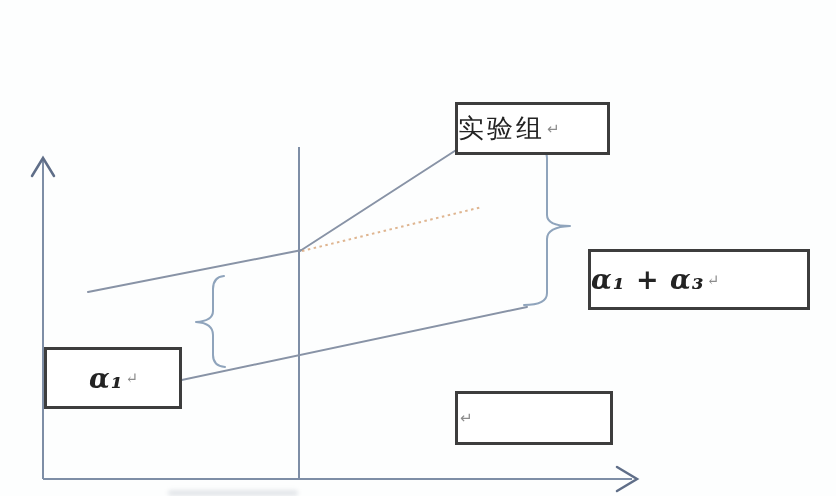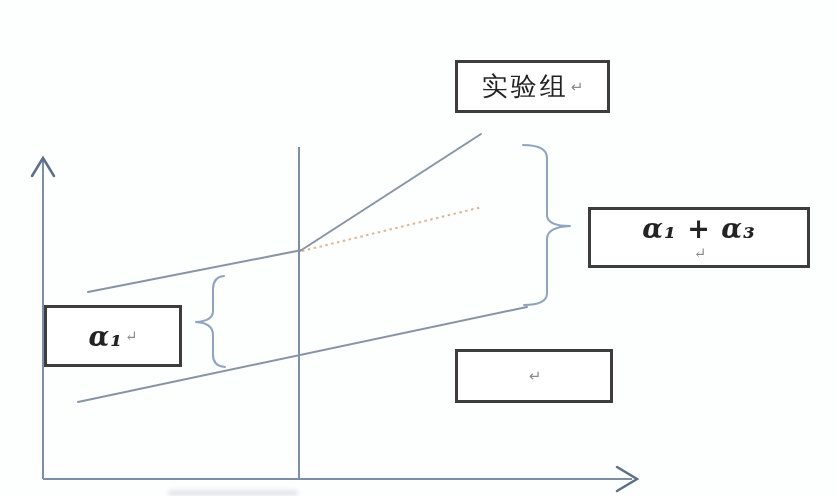--- a/index.html
+++ b/index.html
@@ -10,22 +10,22 @@
   }
   svg.diagram-lines{position:absolute;left:0;top:0;width:836px;height:496px;}
   .axis-line{stroke:var(--axis,#7e8ea6);stroke-width:2;fill:none;}
   .arrowhead{stroke:var(--arrowhead,#5f6e88);stroke-width:2.5;fill:none;stroke-linecap:round;stroke-linejoin:miter;}
   .event-line{stroke:var(--event-line,#7e8ea6);stroke-width:2;fill:none;}
   .trend-line{stroke:var(--trend-line,#8893a6);stroke-width:2;fill:none;stroke-linecap:round;}
   .dotted-line{stroke:var(--counterfactual-dotted,#d9a87c);stroke-width:2;fill:none;stroke-dasharray:2.5 3.5;opacity:.85;}
   .brace{stroke:var(--brace,#8fa4bc);stroke-width:2;fill:none;stroke-linecap:round;stroke-linejoin:round;}
   .label-box{
     position:absolute;border:3px solid var(--box-border,#3d3d3d);background:#fff;
-    display:flex;align-items:center;justify-content:center;
-    color:var(--label-text,#232323);box-sizing:border-box;
+    display:flex;align-items:center;
+    color:var(--label-text,#232323);box-sizing:border-box;margin-top:42px;
   }
   .cjk-label{font-size:26px;letter-spacing:3px;font-weight:500;}
   .math-label{
     font-family:"DejaVu Serif","Liberation Serif",serif;
     font-style:italic;font-weight:600;font-size:27px;letter-spacing:1px;
   }
   .return-mark{
     font-size:15px;color:var(--return-mark,#8c8c8c);font-style:normal;
     font-weight:400;margin-left:2px;letter-spacing:0;align-self:center;
   }
@@ -60,26 +60,26 @@
     <path class="brace" d="M224,276 Q213,277 213,289 L213,311 Q213,321 196,322 Q213,323 213,335 L213,355 Q213,366 225,367"></path>
 
     <path class="brace" d="M523,145 Q547,145 547,158 L547,215 Q547,226 570,226 Q547,227 547,239 L547,293 Q547,305 524,305"></path>
   </svg>
 
   <div class="label-box cjk-label" style="left:455px;top:60px;width:155px;height:53px;">
     <span>实验组</span>
       <span class="return-mark">↵</span>
   </div>
 
-  <div class="label-box math-label" style="left:588px;top:207px;width:222px;height:61px;flex-direction:column;">
+  <div class="label-box math-label" style="left:588px;top:207px;width:222px;height:61px;">
     <span>α₁ + α₃</span>
       <span class="return-mark">↵</span>
   </div>
 
-  <div class="label-box math-label" style="left:44px;top:305px;width:138px;height:62px;">
+  <div class="label-box math-label" style="left:44px;top:305px;width:138px;height:62px;padding-left:42px;">
     <span>α₁</span>
       <span class="return-mark">↵</span>
   </div>
 
   <div class="label-box cjk-label" style="left:455px;top:349px;width:158px;height:54px;">
       <span class="return-mark">↵</span>
   </div>
 
   <div class="remnant"></div>
 

